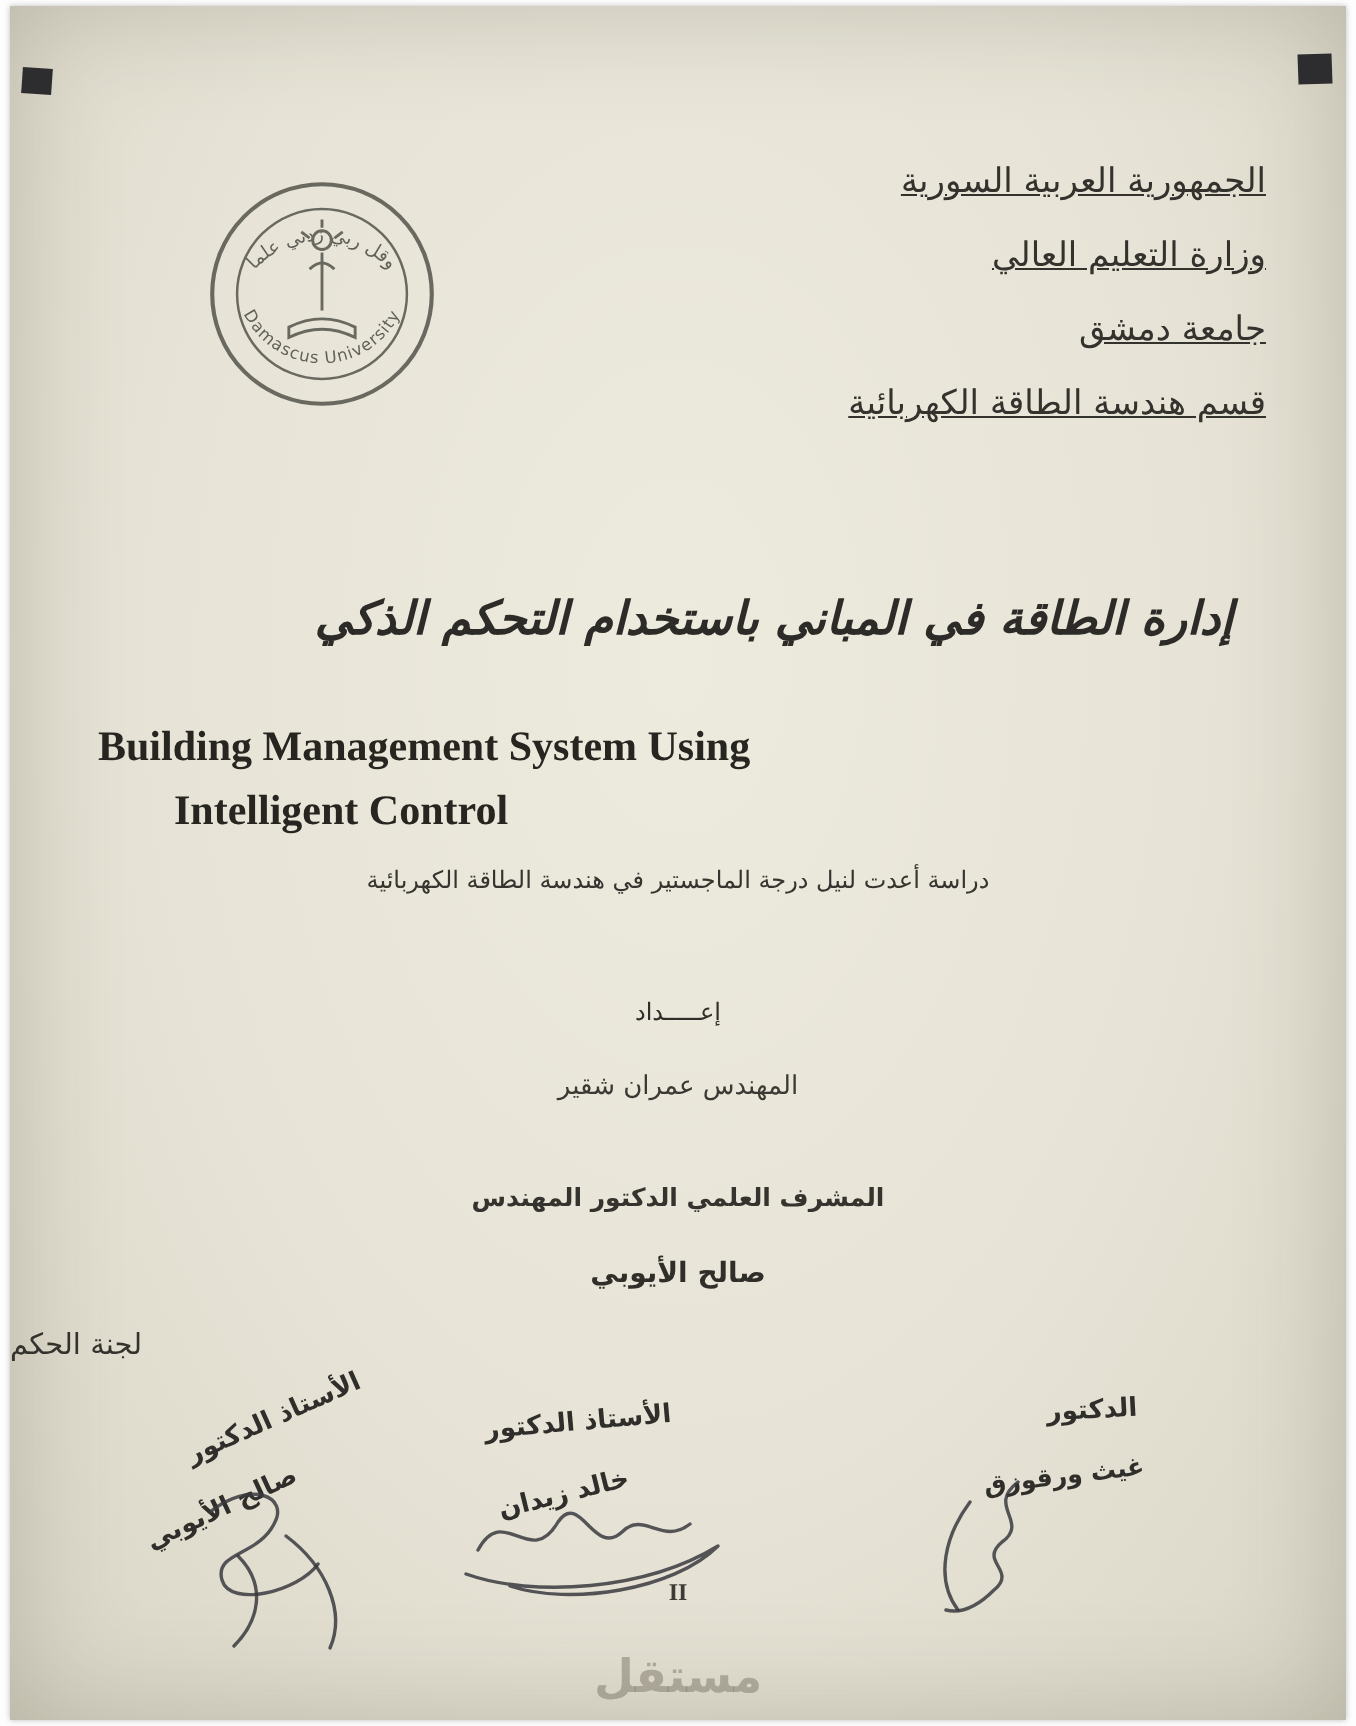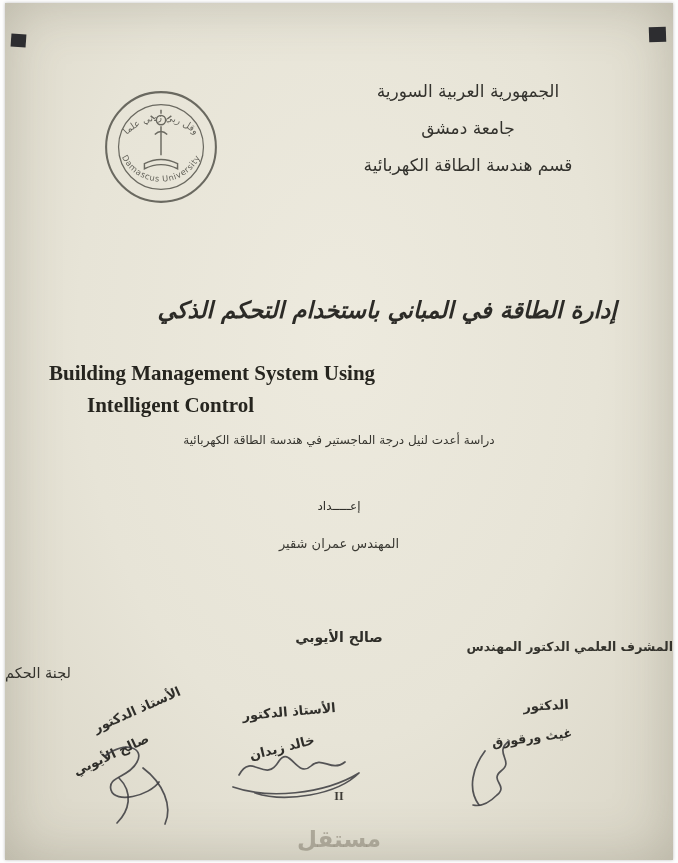--- a/index.html
+++ b/index.html
@@ -12,43 +12,43 @@
   .paper{
     position:absolute;left:5px;top:3px;right:5px;bottom:3px;
     background:radial-gradient(ellipse at 50% 38%, #edeade 0%, #e7e4d7 55%, #d9d5c6 100%);
     box-shadow:inset 0 0 55px rgba(95,90,72,.28), 0 0 3px rgba(0,0,0,.25);
   }
   .mark{background:#2d2d30;position:absolute;}
   .mark-tl{left:6px;top:31px;width:15px;height:13px;transform:rotate(4deg);}
   .mark-tr{right:7px;top:24px;width:17px;height:15px;transform:rotate(-2deg);}
   .header-lines{
     position:absolute;right:40px;top:70px;width:330px;
-    direction:rtl;text-align:center;color:#33322d;
-    font-size:17px;line-height:37px;
+    direction:rtl;text-align:right;color:#33322d;
+    font-size:17px;line-height:37px;text-decoration:underline;
   }
   .seal{position:absolute;left:98px;top:86px;width:116px;height:116px;opacity:.85;}
   .title-ar{
     position:absolute;left:0;top:294px;width:100%;text-align:center;
     direction:rtl;font-size:23px;font-weight:bold;font-style:italic;
     color:#2c2b27;letter-spacing:.5px;margin-left:48px;
   }
   .title-en{
     position:absolute;left:0;width:100%;
     font-family:"Liberation Serif",serif;font-weight:bold;
     font-size:21px;color:#26251f;padding-left:44px;
   }
   .title-en1{top:358px;}
   .title-en2{top:390px;margin-left:38px;}
   .subtitle{
     position:absolute;left:0;top:430px;width:100%;text-align:center;
     direction:rtl;font-size:12px;color:#35342e;
   }
   .prep-heading{position:absolute;left:0;top:496px;width:100%;text-align:center;direction:rtl;font-size:12px;font-weight:normal;color:#2f2e29;}
   .author-name{position:absolute;left:0;top:533px;width:100%;text-align:center;direction:rtl;font-size:13px;color:#3a3933;}
-  .supervisor-heading{position:absolute;left:0;top:588px;width:100%;direction:rtl;font-size:12.5px;font-weight:bold;color:#34332d;margin-top:48px;}
+  .supervisor-heading{position:absolute;left:0;top:588px;width:100%;text-align:center;direction:rtl;font-size:12.5px;font-weight:bold;color:#34332d;}
   .supervisor-name{position:absolute;left:0;top:626px;width:100%;text-align:center;direction:rtl;font-size:14px;font-weight:bold;color:#2f2e29;}
   .committee-heading{position:absolute;left:0;top:662px;width:100%;text-align:left;direction:rtl;font-size:14.5px;color:#33322c;}
   .cmt{direction:rtl;font-weight:bold;color:#2f2e2a;text-align:center;}
   .cmt-l-title{left:66px;top:699px;width:132px;font-size:13px;transform:rotate(-24deg);}
   .cmt-l-name{left:44px;top:744px;width:124px;font-size:13px;transform:rotate(-25deg);}
   .cmt-c-title{left:228px;top:701px;width:112px;font-size:13px;transform:rotate(-5deg);}
   .cmt-c-name{left:230px;top:737px;width:94px;font-size:13px;transform:rotate(-14deg);}
   .cmt-r-title{left:505px;top:695px;width:72px;font-size:13px;transform:rotate(-3deg);}
   .cmt-r-name{left:468px;top:727px;width:118px;font-size:12.5px;transform:rotate(-7deg);}
   .sig{position:absolute;}
@@ -93,20 +93,21 @@
       <path d="M40,72 Q56,64 72,72 L72,77 Q56,69 40,77 Z"></path>
       <path d="M56,36 L56,64"></path>
       <path d="M50,44 Q56,38 62,44"></path>
       <circle cx="56" cy="30" r="4.5"></circle>
       <path d="M46,26 L50,29 M66,26 L62,29 M56,20 L56,24"></path>
     </g>
   </svg>
 
   <div class="header-lines">
     <div>الجمهورية العربية السورية</div>
+    <div>وزارة التعليم العالي</div>
     <div>جامعة دمشق</div>
     <div>قسم هندسة الطاقة الكهربائية</div>
   </div>
 
   <div class="title-ar">إدارة الطاقة في المباني باستخدام التحكم الذكي</div>
   <div class="title-en title-en1">Building Management System Using</div>
   <div class="title-en title-en2">Intelligent Control</div>
   <div class="subtitle">دراسة أعدت لنيل درجة الماجستير في هندسة الطاقة الكهربائية</div>
 
   <div class="prep-heading">إعـــــداد</div>

